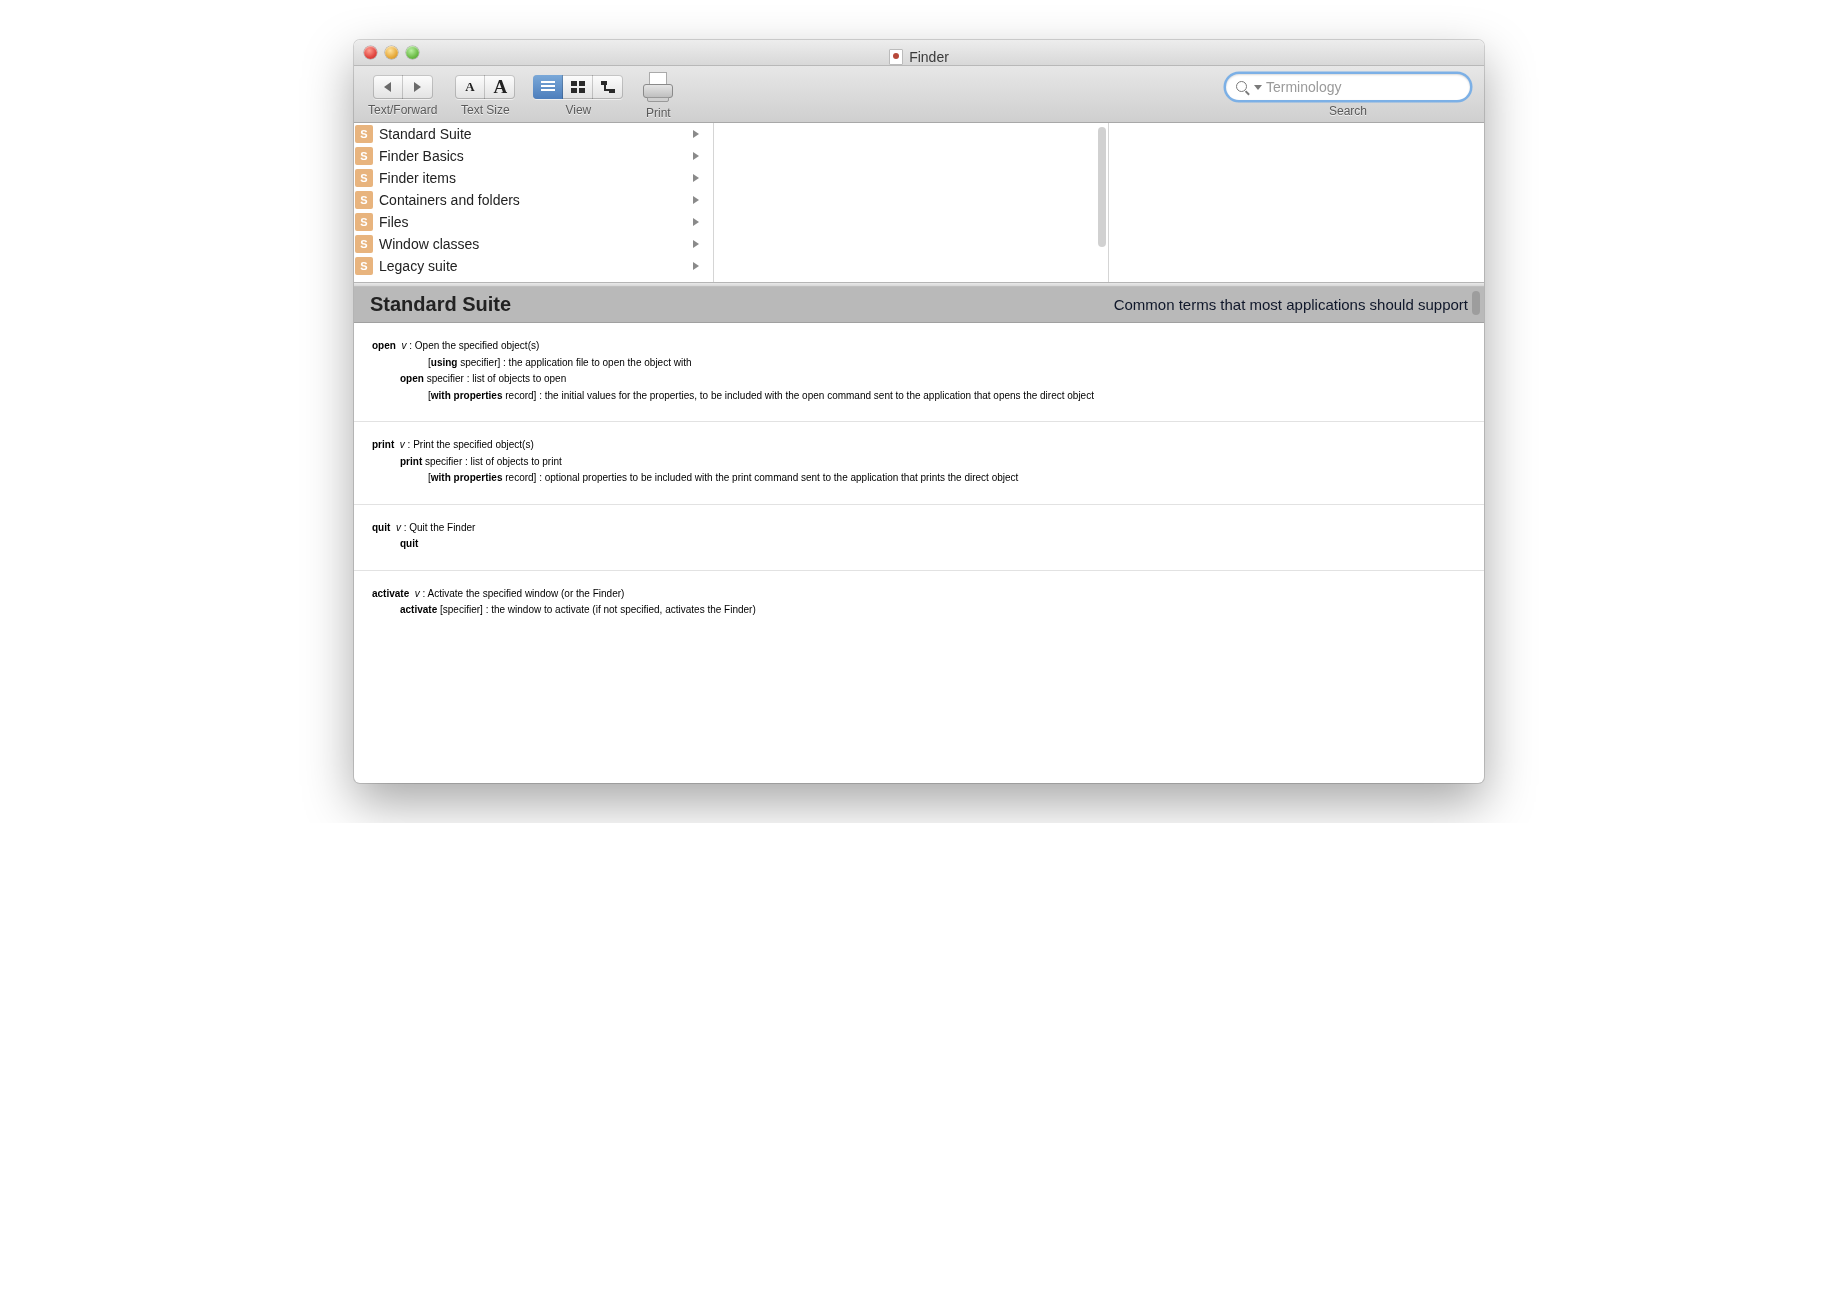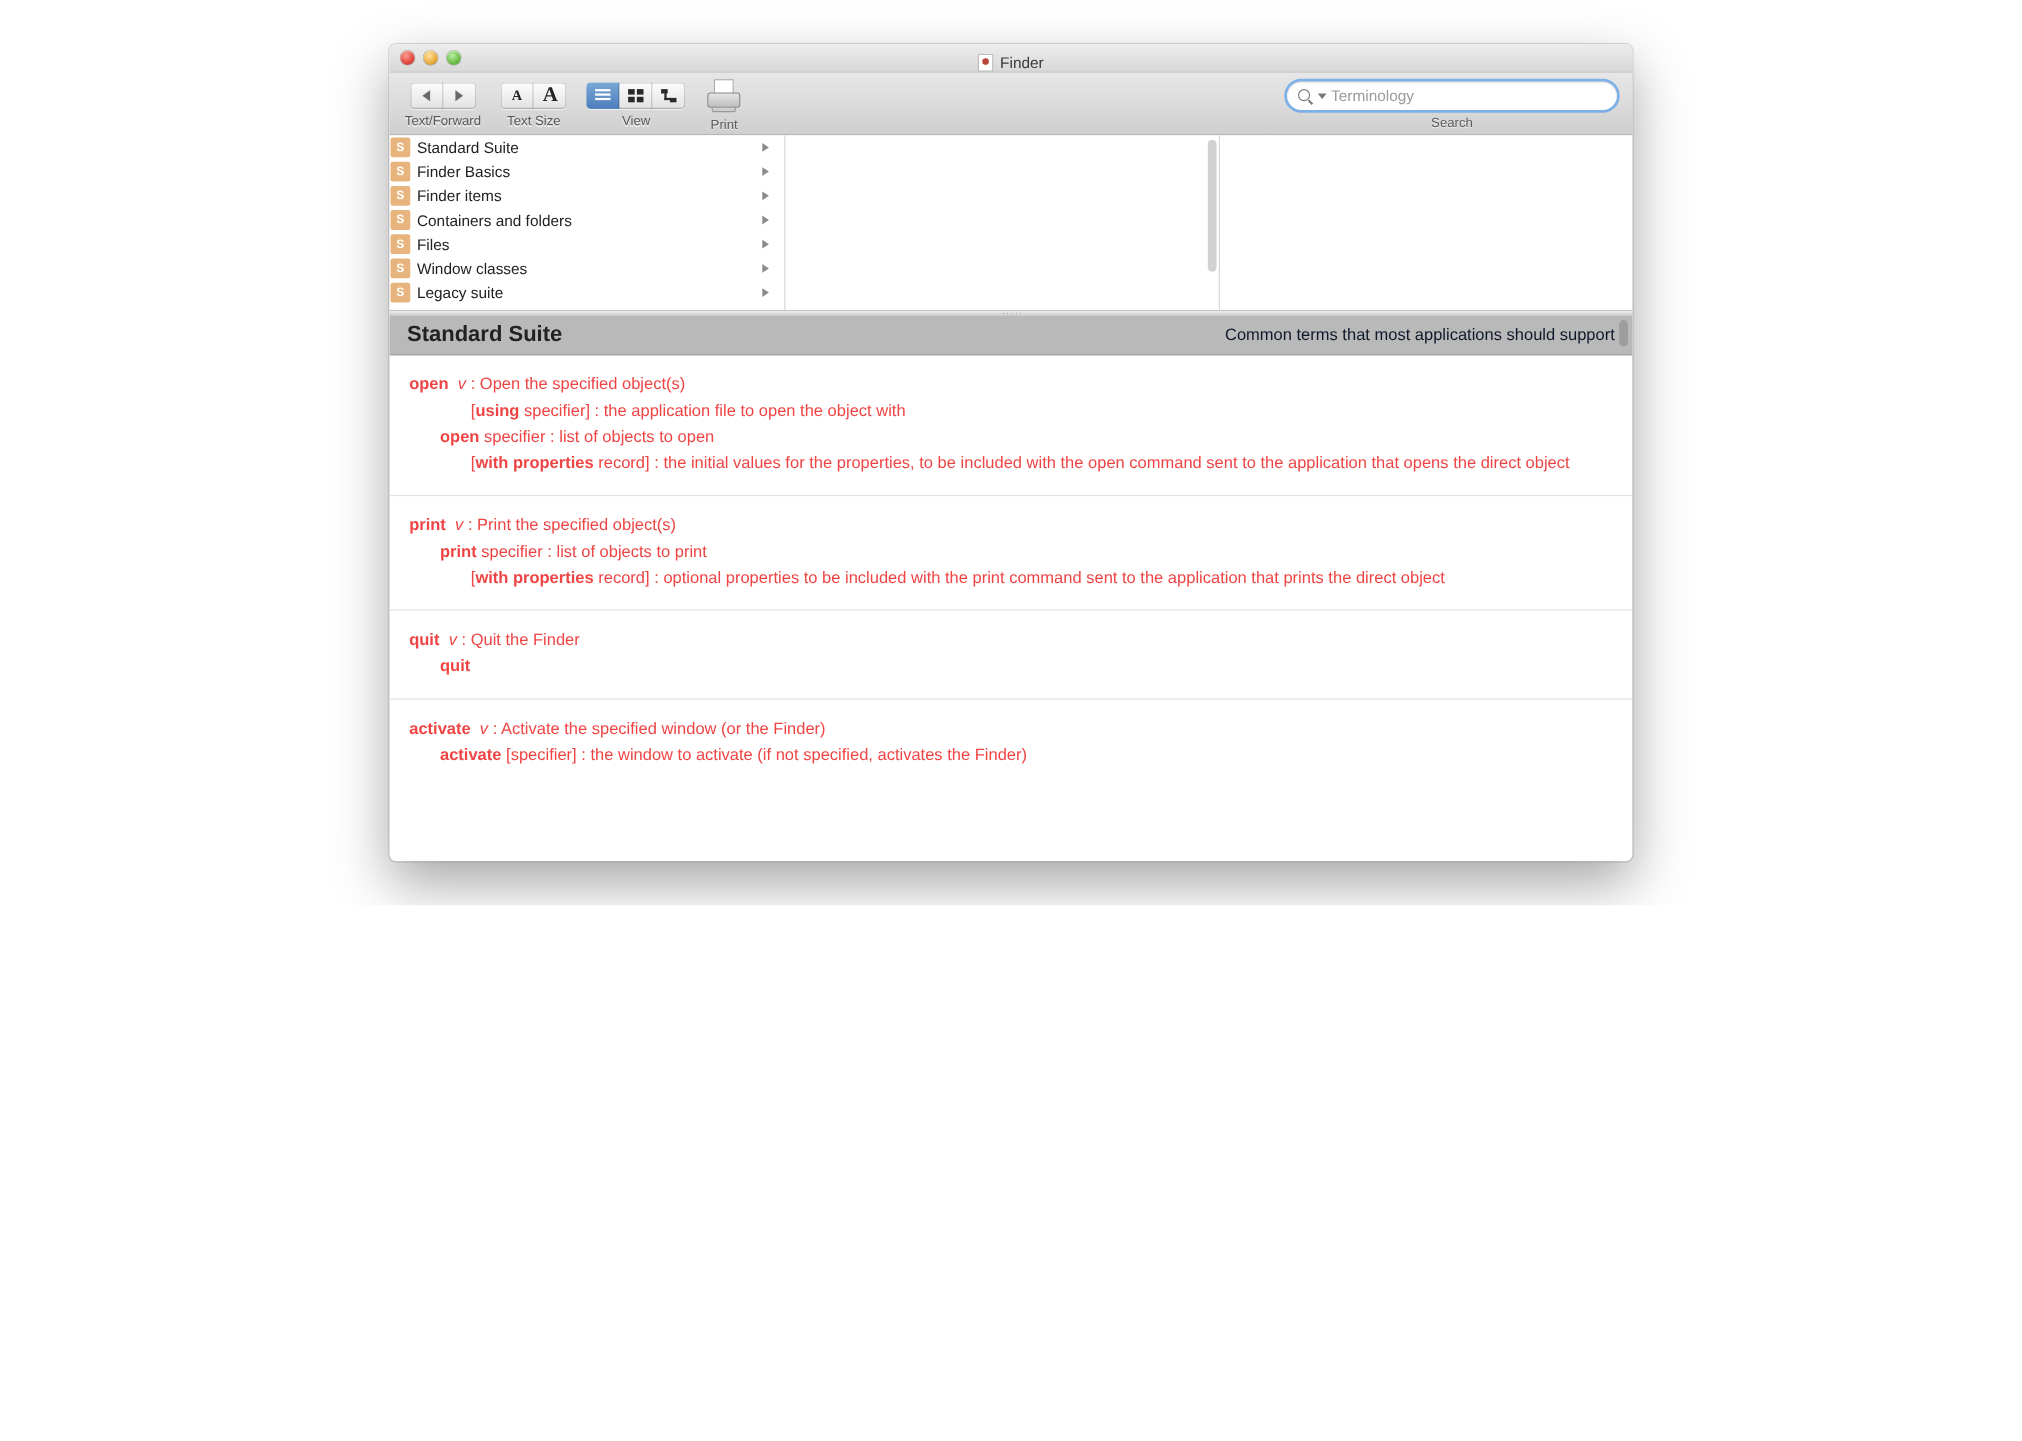--- a/index.html
+++ b/index.html
@@ -150,21 +150,21 @@
   }
   .printer-tray {
     position:absolute; bottom:0; left:6px; right:6px; height:5px;
     background:#d0d0d0; border:1px solid #999; border-radius:0 0 2px 2px;
   }
 
   .spacer { flex: 1; }
 
   .search-wrap { display:flex; flex-direction:column; align-items:center; gap:2px; }
   .search-field {
-    width: 300px; height: 26px;
+    width: 244px; height: 26px;
     border-radius: 13px;
     background:#fff;
     box-shadow: 0 0 0 2.5px #7cb0e6, inset 0 1px 2px rgba(0,0,0,0.15);
     display:flex; align-items:center;
     padding: 0 10px;
     gap:4px;
   }
   .mag-icon {
     width:13px;height:13px;position:relative;
   }
@@ -248,22 +248,22 @@
   .detail-title { font-weight:bold; font-size:20px; color:#222;}
   .detail-desc { font-size:15px; color:#0f172a; margin-left:auto;}
   .detail-hdr-thumb{
     position:absolute; right:4px; top:4px; width:8px; height:24px;
     background:rgba(0,0,0,0.15); border-radius:4px;
   }
 
   .detail {
     height: 460px;
     overflow:hidden;
-    font-size:15px;
-    color:#ef4444;
+    font-size:10px;
+    color:#000000;
   }
   .entry {
     padding: 14px 18px 16px 18px;
     border-bottom: 1px solid #e2e2e2;
   }
   .line { margin: 2px 0; line-height:1.45;}
   .indent1 { padding-left: 28px; }
   .indent2 { padding-left: 56px; }
   .b { font-weight:bold; }
   .i { font-style:italic; }

